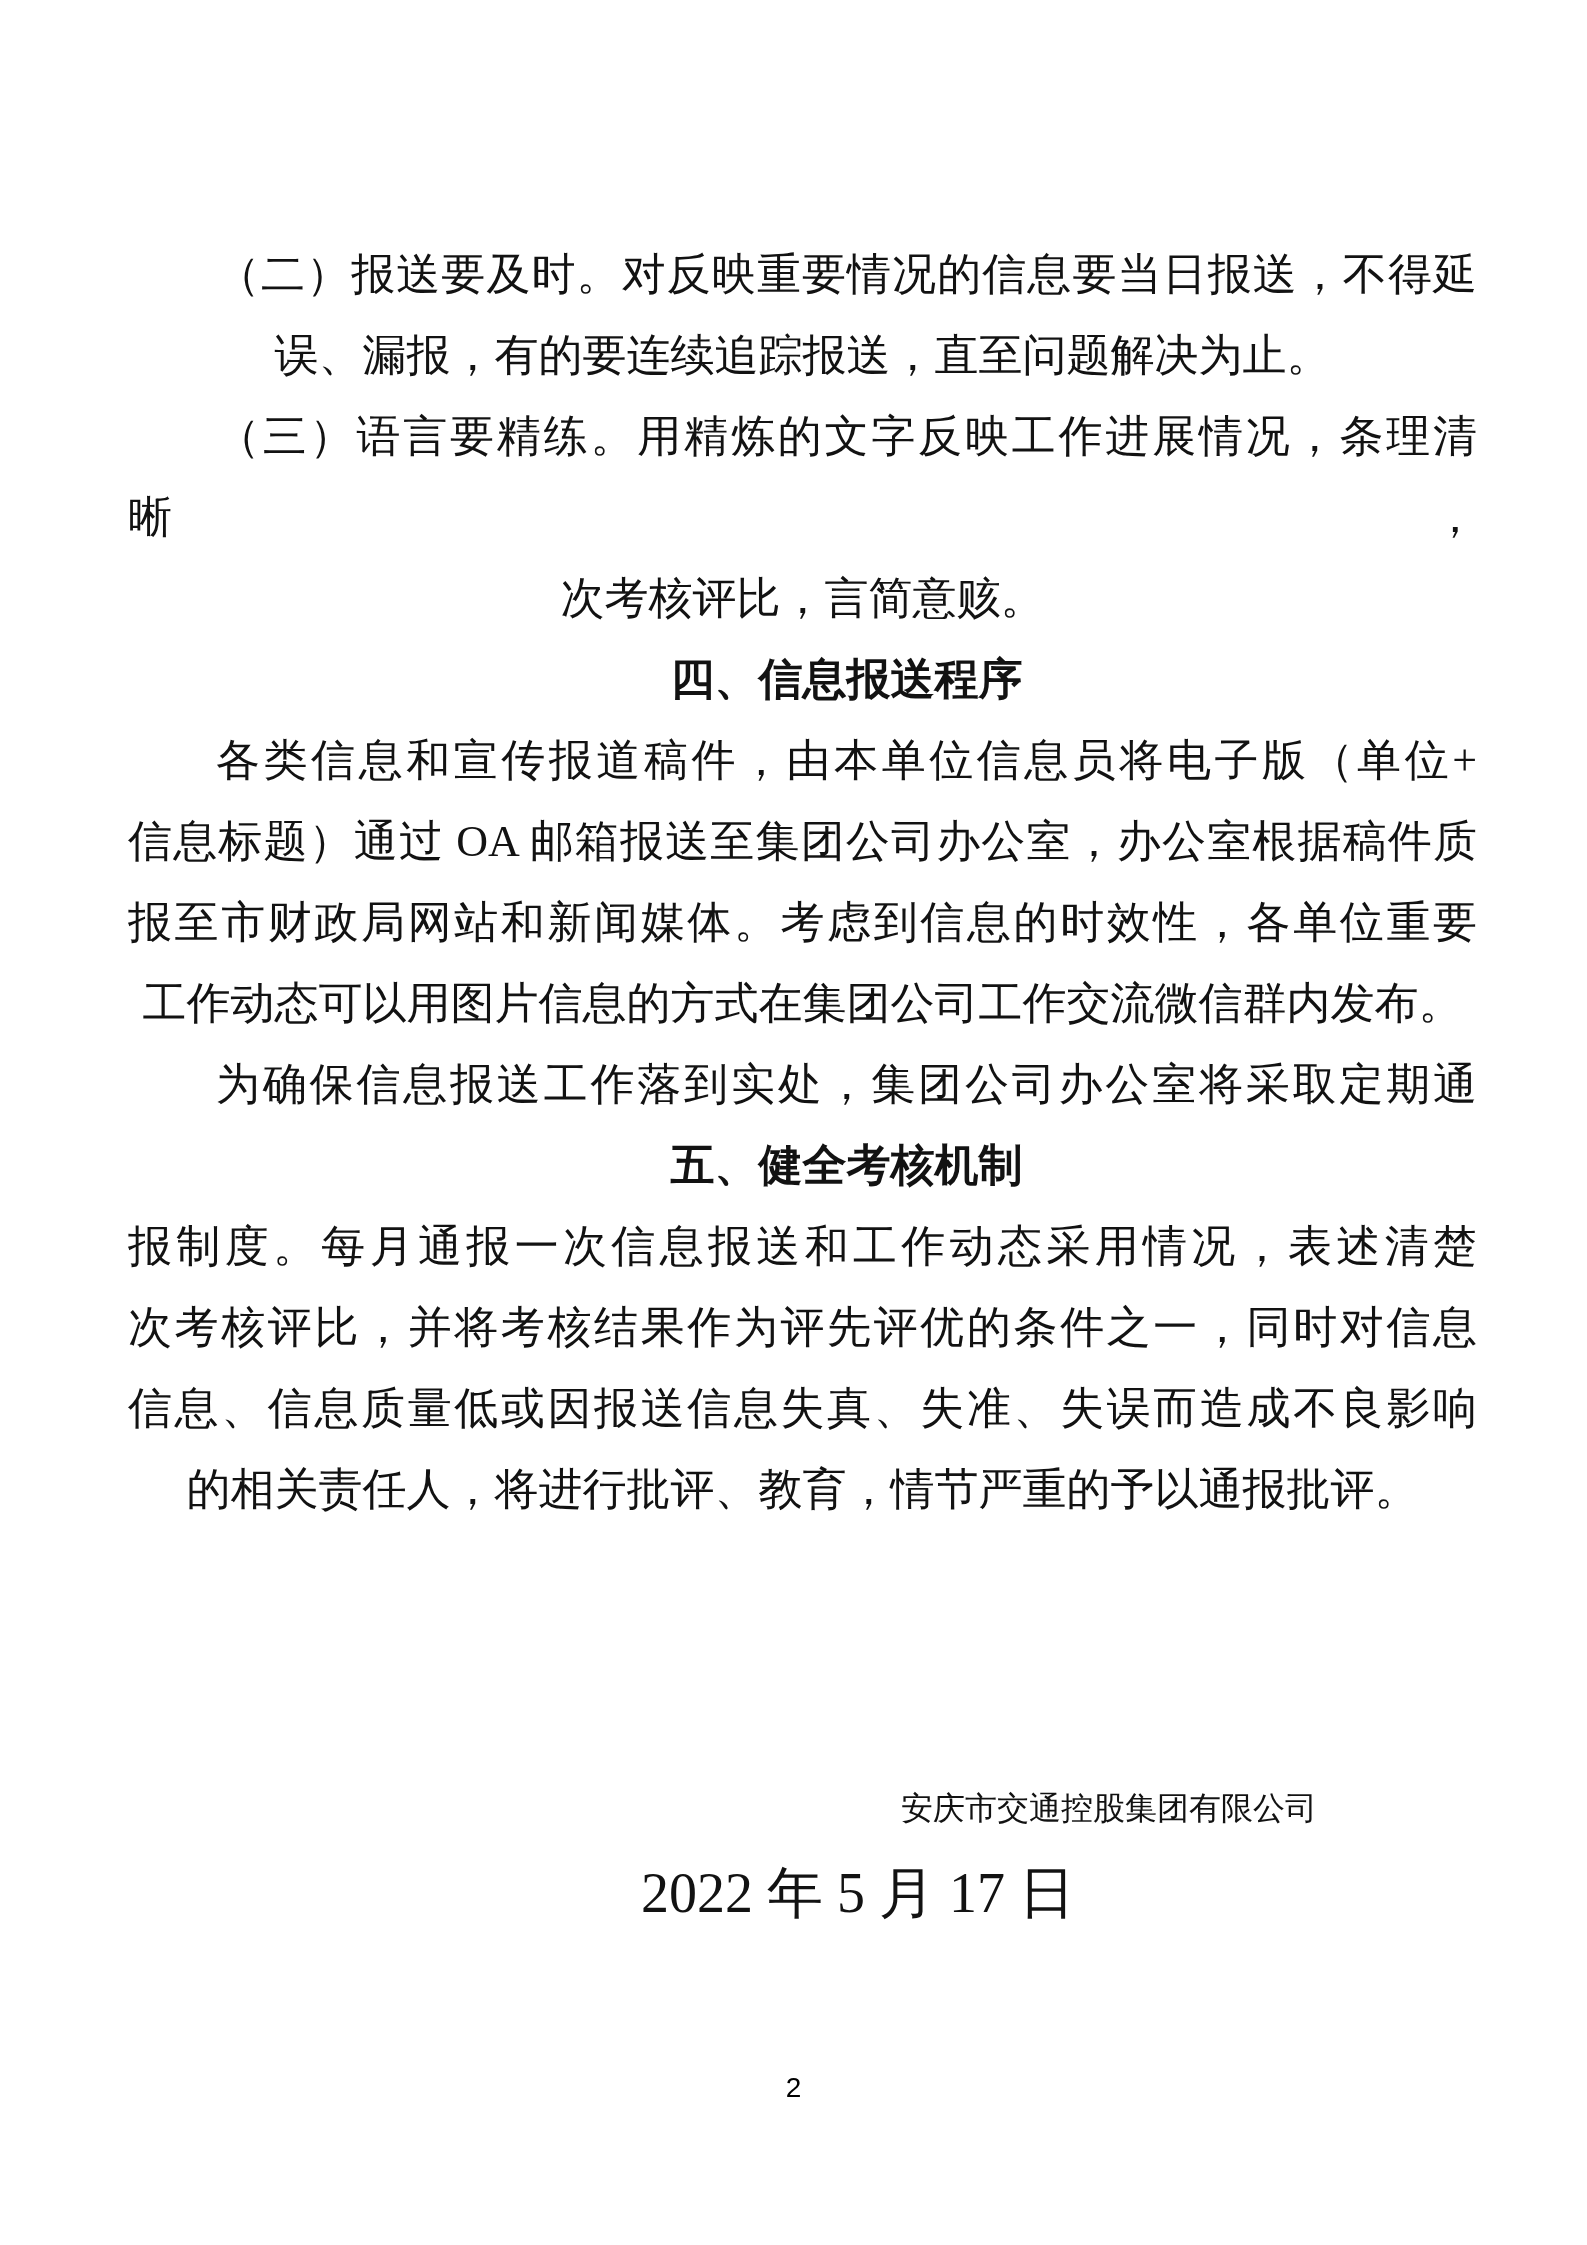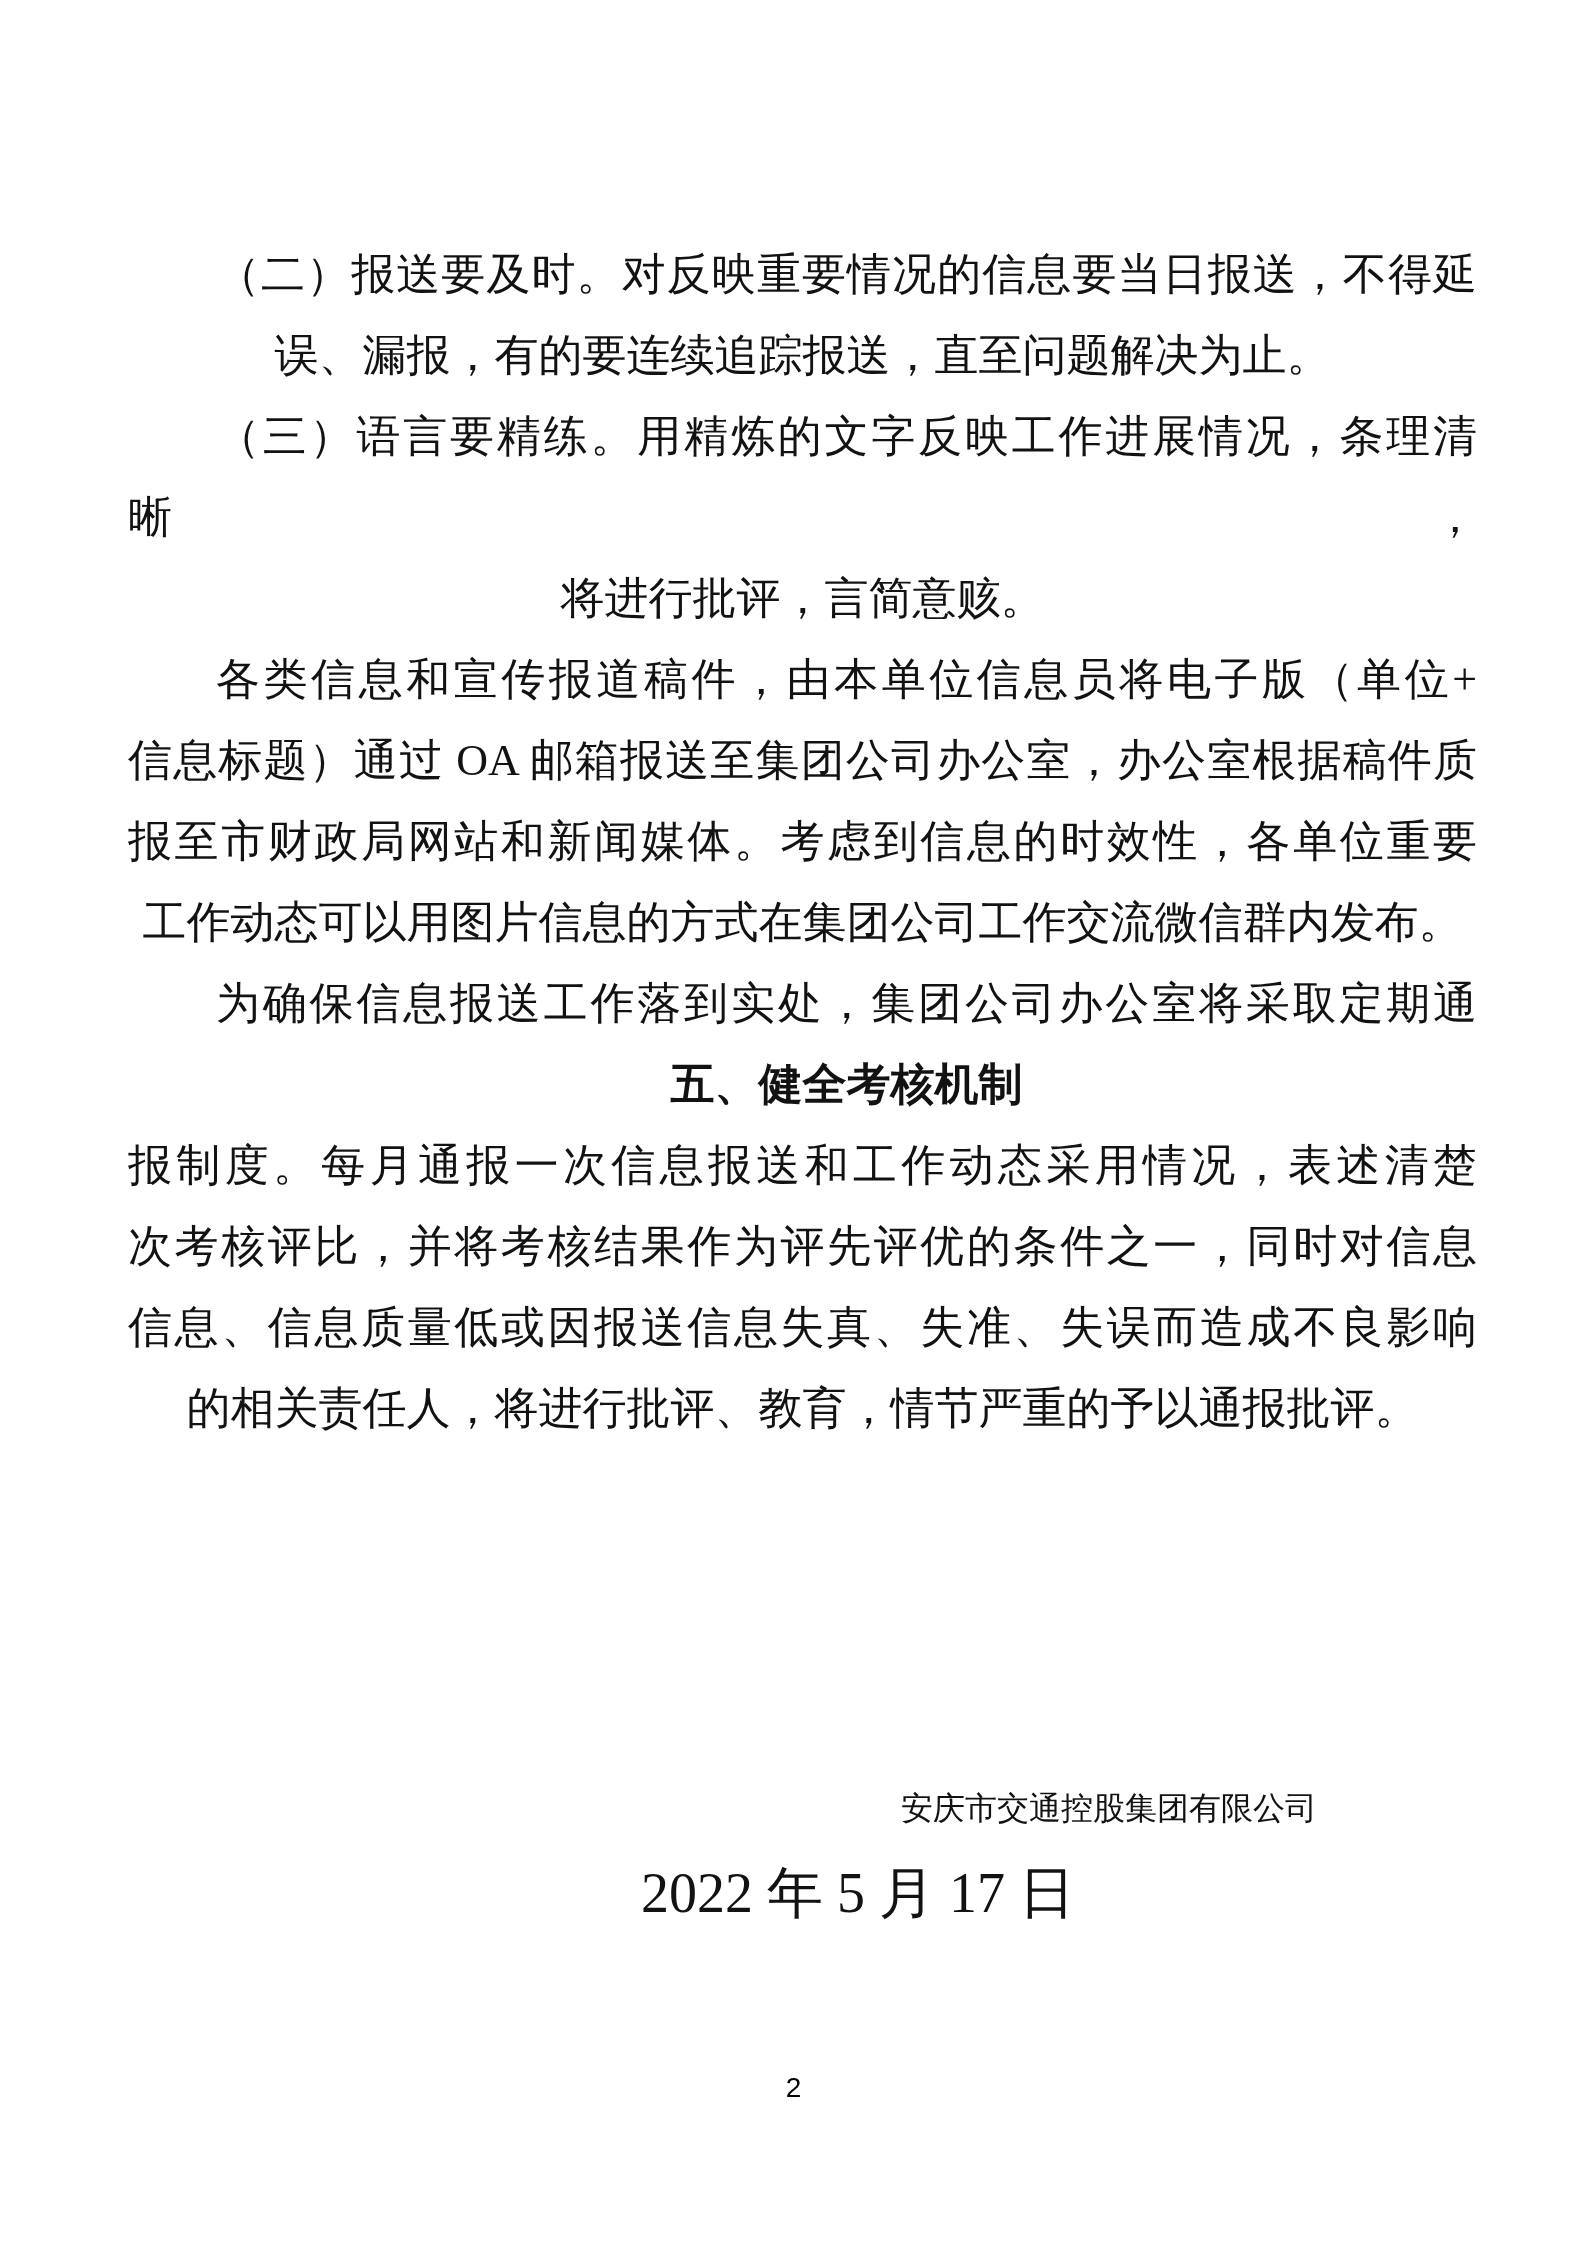--- a/index.html
+++ b/index.html
@@ -65,21 +65,22 @@
 </style>
 </head>
 <body>
 
 <div class="page">
 
   <div class="body-text">
     <div class="line indent justify">（二）报送要及时。对反映重要情况的信息要当日报送，不得延</div>
     <div class="line">误、漏报，有的要连续追踪报送，直至问题解决为止。</div>
     <div class="line indent justify">（三）语言要精练。用精炼的文字反映工作进展情况，条理清晰，</div>
-    <div class="line">将进行批评，言简意赅。</div>
+    <div class="line">次考核评比，言简意赅。</div>
+    <div class="line indent heading">四、信息报送程序</div>
     <div class="line indent justify">各类信息和宣传报道稿件，由本单位信息员将电子版（单位+</div>
     <div class="line justify">信息标题）通过 OA 邮箱报送至集团公司办公室，办公室根据稿件质</div>
     <div class="line justify">报至市财政局网站和新闻媒体。考虑到信息的时效性，各单位重要</div>
     <div class="line">工作动态可以用图片信息的方式在集团公司工作交流微信群内发布。</div>
     <div class="line indent justify">为确保信息报送工作落到实处，集团公司办公室将采取定期通</div>
     <div class="line indent heading">五、健全考核机制</div>
     <div class="line justify">报制度。每月通报一次信息报送和工作动态采用情况，表述清楚</div>
     <div class="line justify">次考核评比，并将考核结果作为评先评优的条件之一，同时对信息</div>
     <div class="line justify">信息、信息质量低或因报送信息失真、失准、失误而造成不良影响</div>
     <div class="line">的相关责任人，将进行批评、教育，情节严重的予以通报批评。</div>

